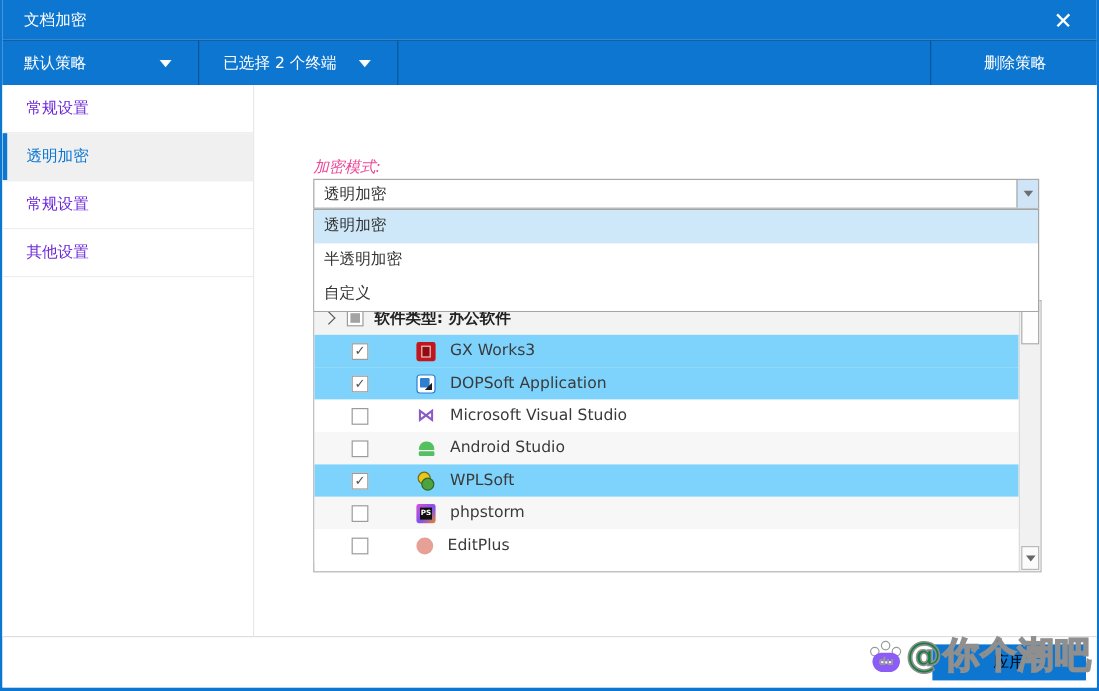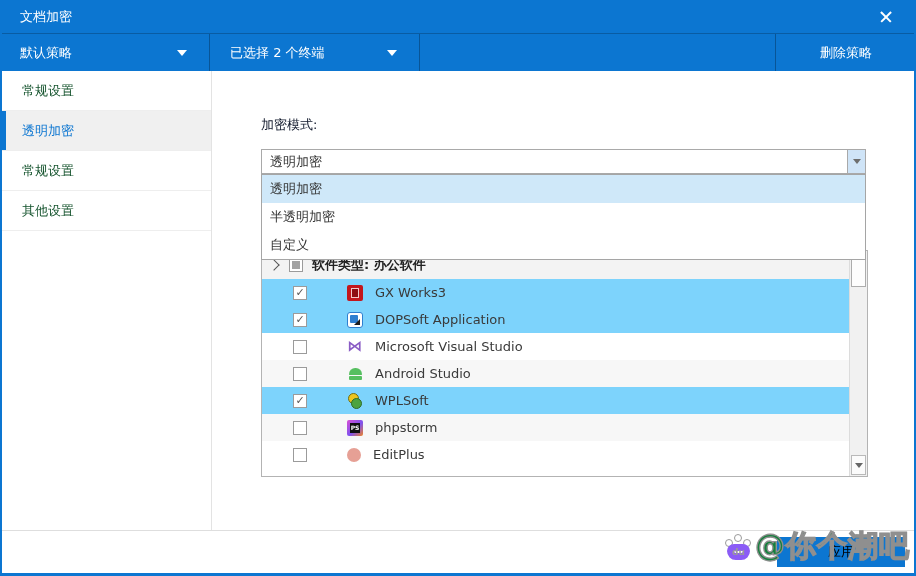--- a/index.html
+++ b/index.html
@@ -24,38 +24,38 @@
   .x-icon::after{ transform:rotate(-45deg); }
   
   .toolbar{
     position:absolute; top:33px; left:-2px; right:-2px; height:38px; background:#0c76d1;
     border-top:1px solid rgba(0,0,0,.22); display:flex;
   }
   .tb-cell{
     position:relative; color:#fff; font-size:13px; display:flex; align-items:center;
     padding-left:20px; border-right:1px solid rgba(0,0,0,.28); cursor:pointer;
   }
-  .tb-dd{ width:210px; }
+  .tb-dd{ width:166px; }
   .caret{
     position:absolute; right:22px; top:50%; margin-top:-3px;
     width:0; height:0; border-left:5px solid transparent; border-right:5px solid transparent; border-top:6px solid #fff;
   }
   .tb-spacer{ flex:1; border-right:1px solid rgba(0,0,0,.28); }
   .tb-btn{ width:140px; justify-content:center; padding-left:0; border-right:none; }
   
   .body{ position:absolute; top:71px; left:0; right:0; height:459px; background:#fff; }
   .sidebar{ position:absolute; left:0; top:0; bottom:0; width:210px; background:#fff; border-right:1px solid #e3e3e3; }
   .side-item{
-    height:40px; line-height:39px; padding-left:20px; font-size:13px; color:#14532d;
+    height:40px; line-height:39px; padding-left:20px; font-size:13px; color:#6d28d9;
     border-bottom:1px solid #eeeeee; cursor:pointer; position:relative;
   }
   .side-item.selected{ background:#f0f0f0; color:#0c76d1; }
   .side-item.selected::before{ content:""; position:absolute; left:0; top:0; bottom:0; width:4px; background:#0c76d1; }
   .content{ position:absolute; left:210px; top:0; right:0; bottom:0; background:#fff; }
-  .mode-label{ position:absolute; left:49px; top:45px; font-size:13px; color:#0f172a; }
+  .mode-label{ position:absolute; left:49px; top:59px; font-size:13px; color:#ec4899;font-style:italic; }
   
   .select{
     position:absolute; left:49px; top:78px; width:605px; height:25px; background:#fff;
     border:1px solid #a9a9a9; display:flex; align-items:center; cursor:pointer; z-index:6;
   }
   .select .value{ flex:1; padding-left:8px; font-size:13px; color:#333; }
   .select .arrow-box{
     width:18px; align-self:stretch; background:#cfe4f7; border-left:1px solid #a9a9a9;
     display:flex; align-items:center; justify-content:center;
   }

